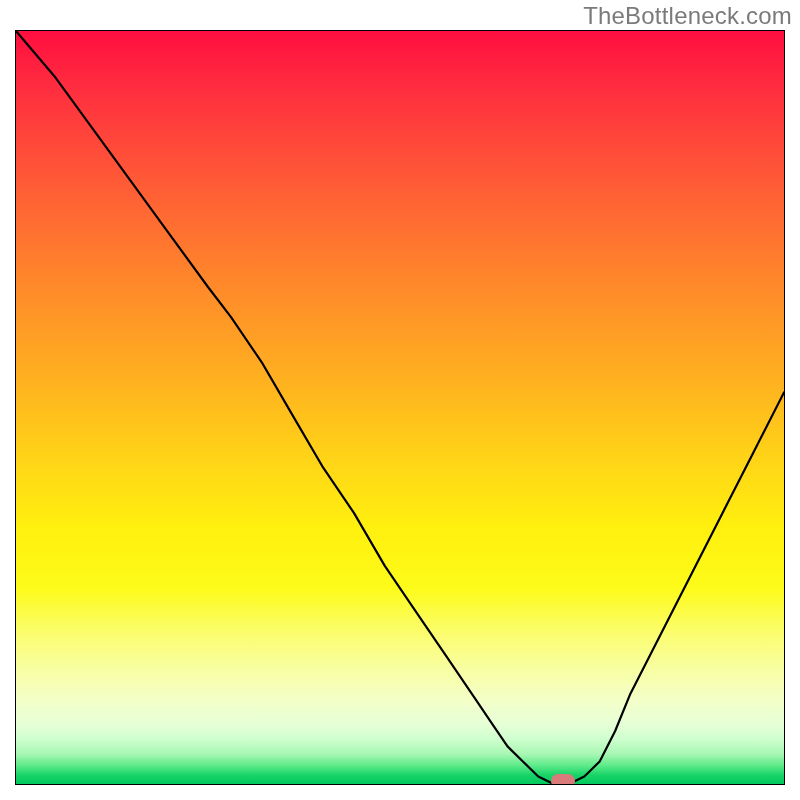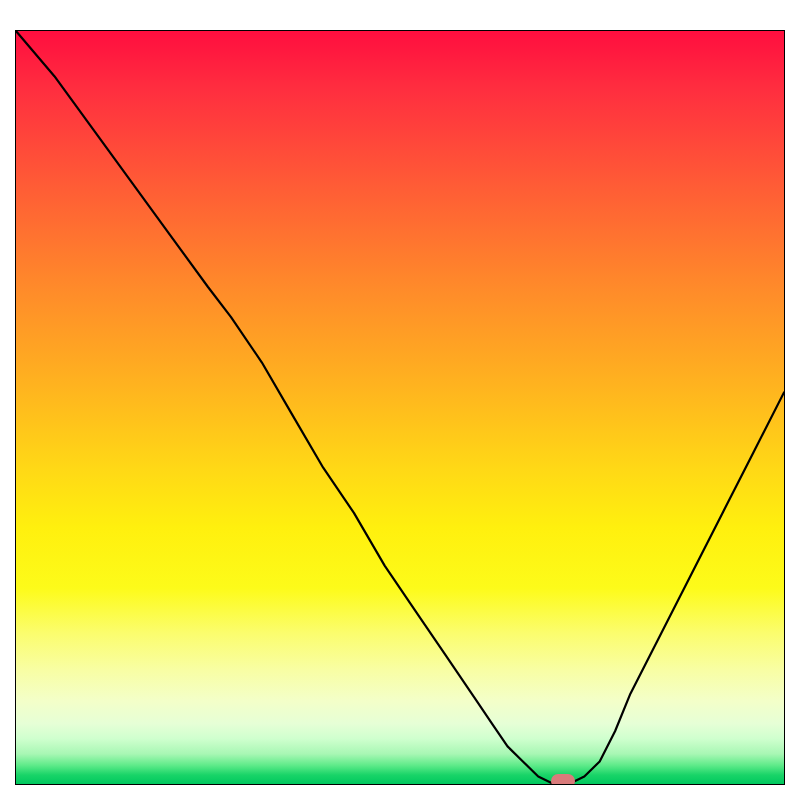--- a/index.html
+++ b/index.html
@@ -74,20 +74,21 @@
     height: 14px;
     border-radius: 7px;
     background: #d97b7b;
     
   }
 </style>
 </head>
 <body>
 
 <div class="outer">
+  <div class="watermark">TheBottleneck.com</div>
 
   <div class="plot-box">
     <div class="gradient"></div>
 
     <svg class="curve" viewBox="0 0 770 755" preserveAspectRatio="none">
       <path id="curve-path" fill="none" stroke="#000" stroke-width="2.2" stroke-linejoin="round" stroke-linecap="round" d="M0.0 0.0 L38.5 45.3 L77.0 98.1 L115.5 151.0 L154.0 203.9 L192.5 256.7 L215.6 286.9 L246.4 332.2 L277.2 385.1 L308.0 437.9 L338.8 483.2 L369.6 536.0 L400.4 581.4 L431.2 626.6 L462.0 672.0 L477.4 694.6 L492.8 717.3 L508.2 732.4 L523.6 747.5 L539.0 755.0 L554.4 755.0 L569.8 747.5 L585.2 732.4 L600.6 702.1 L616.0 664.4 L646.8 604.0 L677.6 543.6 L708.4 483.2 L739.2 422.8 L770.0 362.4"></path>
     </svg>
 
     <div class="marker" id="marker" style="left: 534.7px; top: 743px; background: rgb(217, 123, 123);"></div>
   </div>

